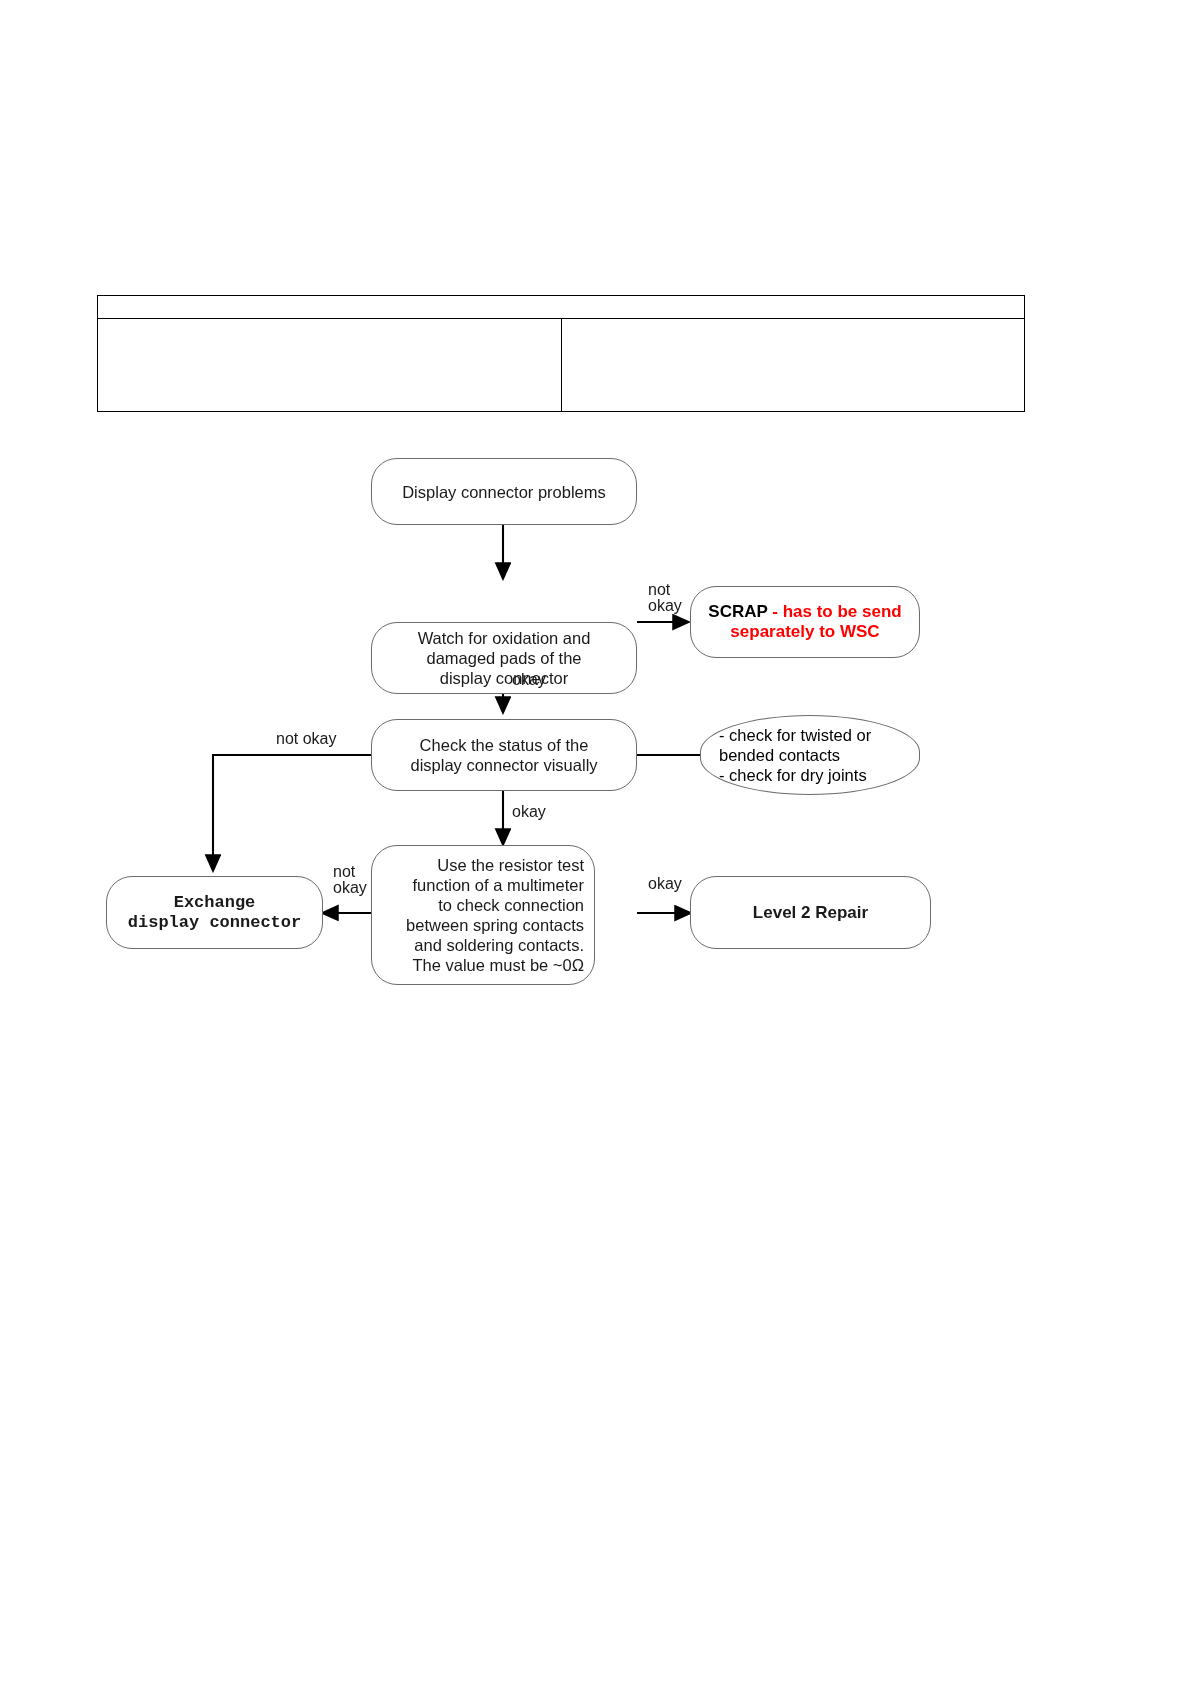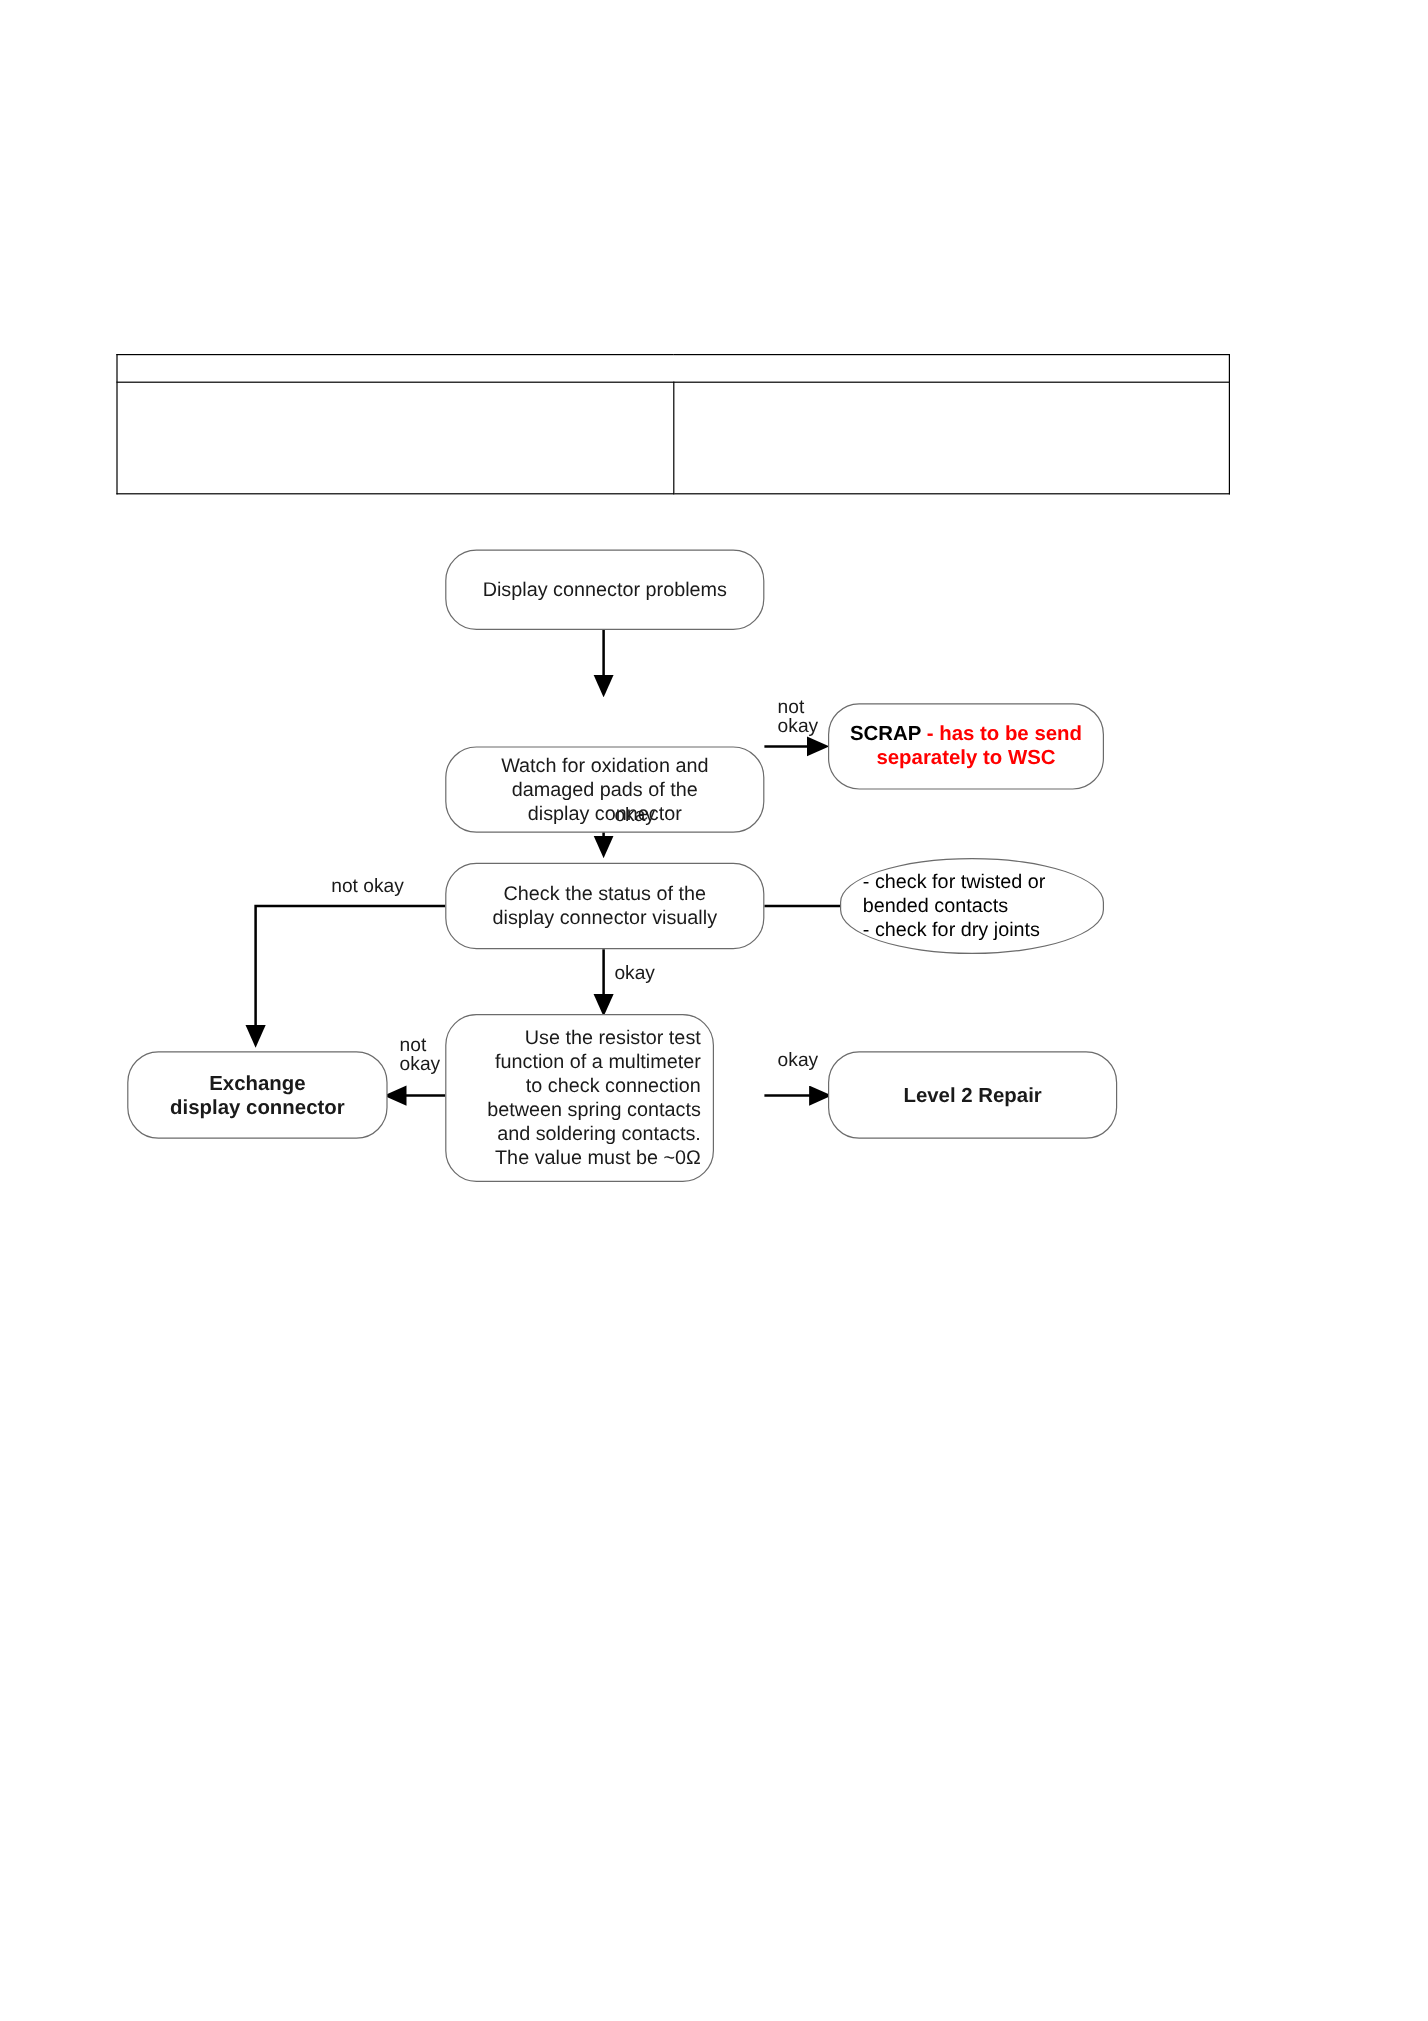--- a/index.html
+++ b/index.html
@@ -182,21 +182,21 @@
 
     <div class="node" style="left:371px; top:833px; width:224px; height:140px;text-align:right;">
       <span class="node-text" style="white-space:pre-line;">Use the resistor test
 function of a multimeter
 to check connection
 between spring contacts
 and soldering contacts.
 The value must be ~0Ω</span>
     </div>
 
-    <div class="node bold" style="left:106px; top:864px; width:217px; height:73px;">
+    <div class="node bold" style="left:106px; top:864px; width:217px; height:73px;font-family:Liberation Mono, monospace;">
       <span class="node-text" style="white-space:pre-line;">Exchange
 display connector</span>
     </div>
 
     <div class="node bold" style="left:690px; top:864px; width:241px; height:73px;">
       <span class="node-text">Level 2 Repair</span>
     </div>
 
     <div class="edge-label" style="left:648px; top:570px;">not
 okay</div>

